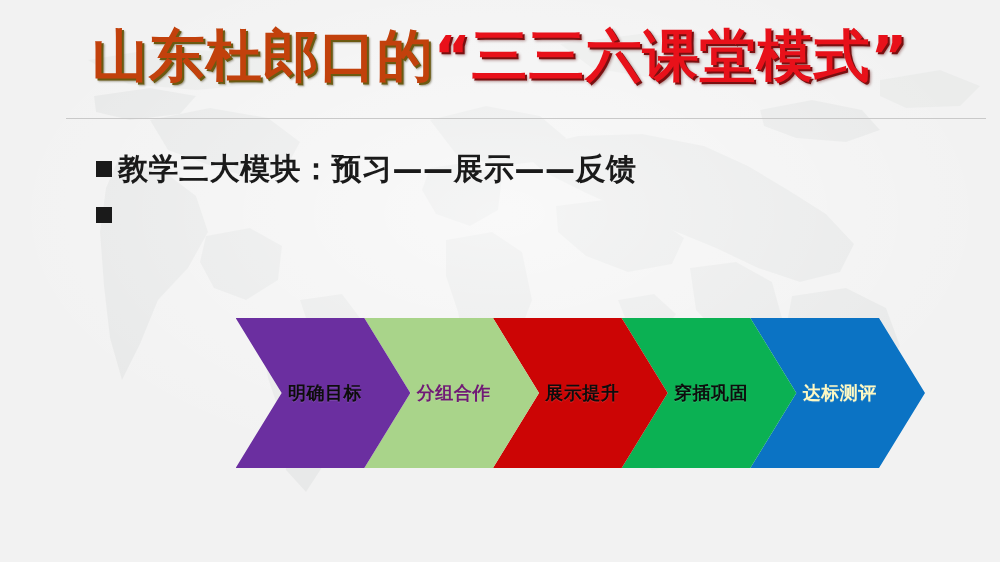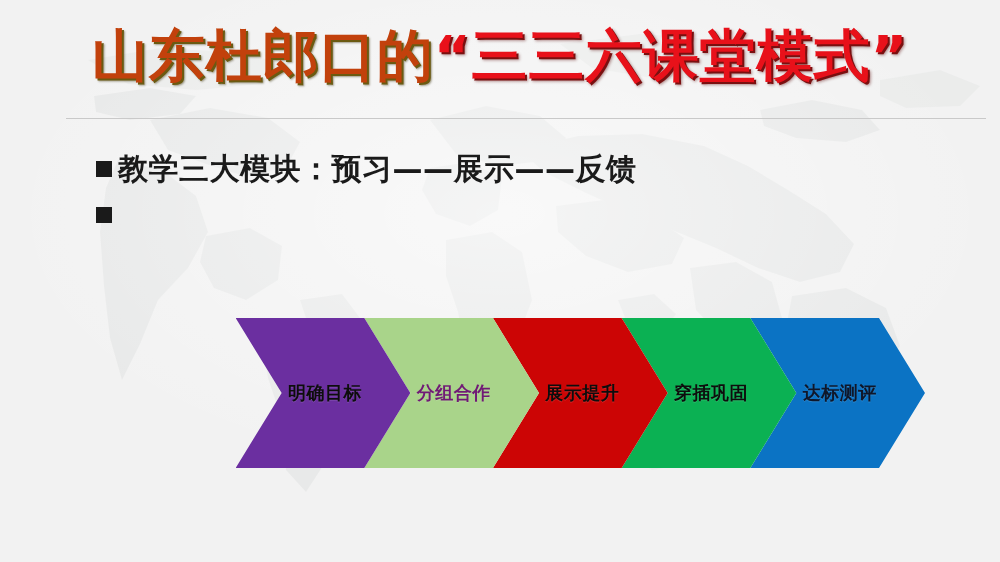--- a/index.html
+++ b/index.html
@@ -210,17 +210,17 @@
     <div class="chev chev-mid" style="left: 257.333px; width: 174.667px; background: rgb(169, 212, 138); z-index: 4; padding-left: 52px; padding-right: 48px; justify-content: center;">
       <span class="chev-label" style="color: #701a75;">分组合作</span>
     </div>
     <div class="chev chev-mid" style="left: 514.667px; width: 174.667px; background: rgb(11, 177, 83); z-index: 2; padding-left: 52px; padding-right: 48px; justify-content: center;">
       <span class="chev-label" style="color: rgb(13, 13, 13);">穿插巩固</span>
     </div>
     <div class="chev chev-mid" style="left: 386px; width: 174.667px; background: rgb(204, 5, 5); z-index: 3; padding-left: 52px; padding-right: 48px; justify-content: center;">
       <span class="chev-label" style="color: rgb(13, 13, 13);">展示提升</span>
     </div>
     <div class="chev chev-mid" style="left: 643.333px; width: 174.667px; background: rgb(11, 115, 196); z-index: 1; padding-left: 52px; padding-right: 48px; justify-content: center;">
-      <span class="chev-label" style="color: #0f172a;">达标测评</span>
+      <span class="chev-label" style="color: #fef9c3;">达标测评</span>
     </div>
   </div>
 
 </div>
 
 </body></html>

